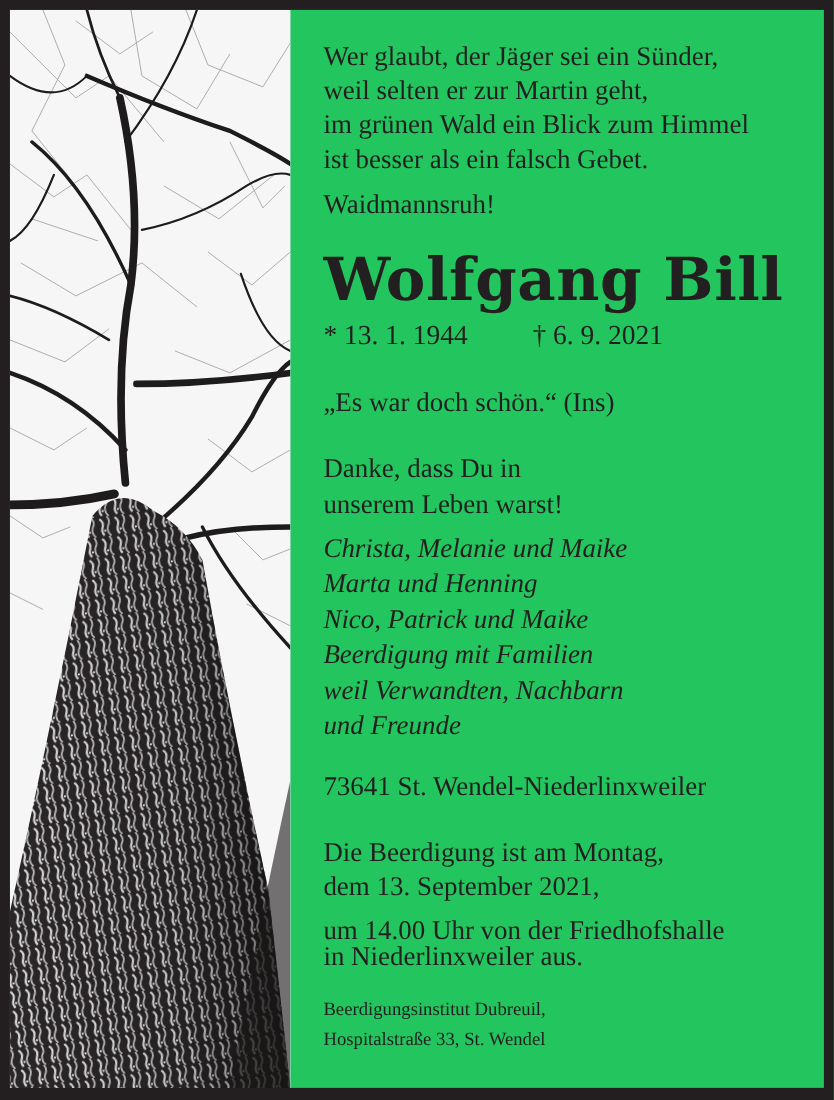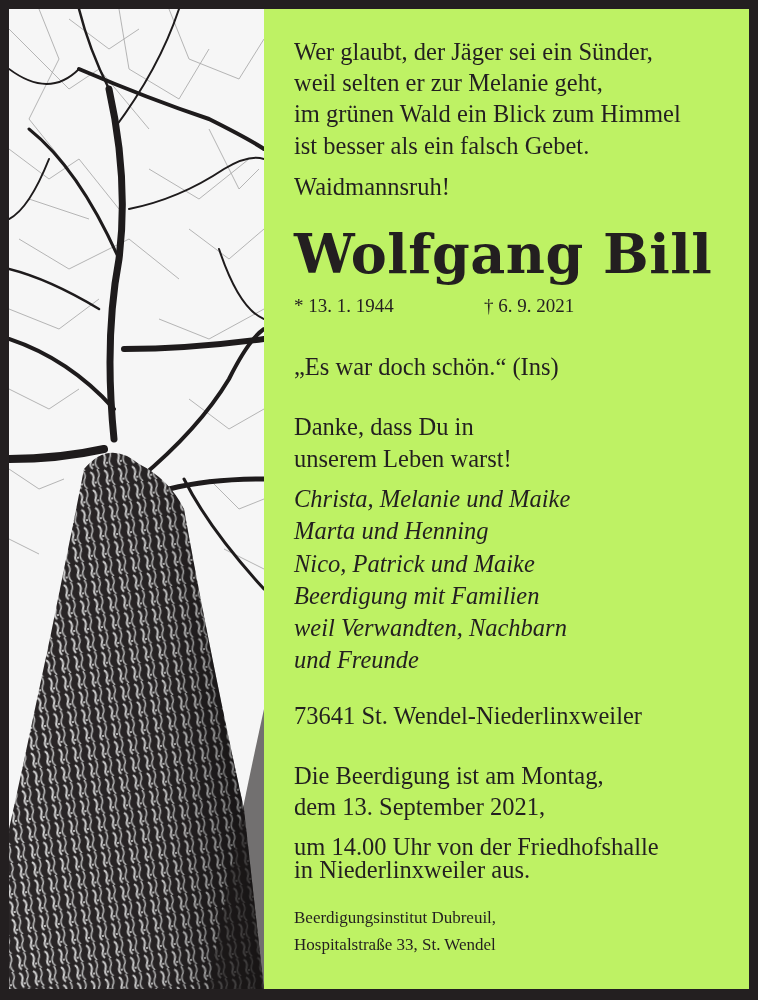--- a/index.html
+++ b/index.html
@@ -1,36 +1,36 @@
 <!DOCTYPE html>
 <html><head>
 <meta charset="utf-8">
 <style>
   html, body { margin: 0; padding: 0; }
   body { width: 758px; height: 1000px; background: #231f20; position: relative; overflow: hidden; }
   .card {
     position: absolute; left: 9px; top: 9px; width: 740px; height: 980px;
-    background: #bef264; overflow: hidden;
+    background: #22c55e; overflow: hidden;
   }
   .photo {
     position: absolute; left: 0; top: 0; width: 255px; height: 980px;
     background: #f4f4f4; overflow: hidden;
   }
   .photo svg { display: block; }
   .text {
     position: absolute; left: 285px; top: 0; width: 450px;
     font-family: "DejaVu Serif", "Liberation Serif", serif;
     color: #231f20;
   }
   .ln { position: absolute; left: 0; white-space: nowrap; }
   .body { font-family: "Liberation Serif", "DejaVu Serif", serif; font-size: 24.5px; line-height: 31.5px; }
   .small { font-family: "Liberation Serif", "DejaVu Serif", serif; font-size: 17px; line-height: 27px; }
   .it { font-style: italic; }
   .name { font-family: "DejaVu Serif", serif; font-weight: bold; font-size: 54px; line-height: 60px; letter-spacing: 0.5px; }
-  .dates { font-family: "Liberation Serif", serif; font-size: 19px; line-height: 31px; }
+  .dates { font-family: "Liberation Serif", serif; font-size: 25px; line-height: 31px; }
   .dates span { display: inline-block; }
 </style>
 </head>
 <body>
 
 <div class="card">
 
   <div class="photo">
     <svg width="255" height="980" viewBox="0 0 255 980" xmlns="http://www.w3.org/2000/svg">
       <defs>
@@ -91,21 +91,21 @@
       </g>
 
       <path d="M75 460 Q100 430 130 455 Q160 470 175 500 Q200 640 235 800 L255 980 L0 980 L0 820 Q40 640 75 460 Z" fill="url(#bark)"></path>
       <path d="M75 460 Q100 430 130 455 Q160 470 175 500 Q200 640 235 800 L255 980 L0 980 L0 820 Q40 640 75 460 Z" fill="url(#shade)"></path>
       <path d="M255 700 L255 980 L200 980 Q220 860 255 700 Z" fill="#1a1718" opacity="0.6"></path>
     </svg>
   </div>
 
   <div class="text">
     <div class="ln body" style="top:27px">Wer glaubt, der Jäger sei ein Sünder,</div>
-    <div class="ln body" style="top:58px">weil selten er zur Melanie geht,</div>
+    <div class="ln body" style="top:58px">weil selten er zur Martin geht,</div>
     <div class="ln body" style="top:89px">im grünen Wald ein Blick zum Himmel</div>
     <div class="ln body" style="top:121px">ist besser als ein falsch Gebet.</div>
     <div class="ln body" style="top:162px">Waidmannsruh!</div>
 
     <div class="ln name" style="top:215px">Wolfgang Bill</div>
 
     <div class="ln dates" style="top:281px">
       <span style="width:190px">* 13. 1. 1944</span><span>† 6. 9. 2021</span>
     </div>
 

